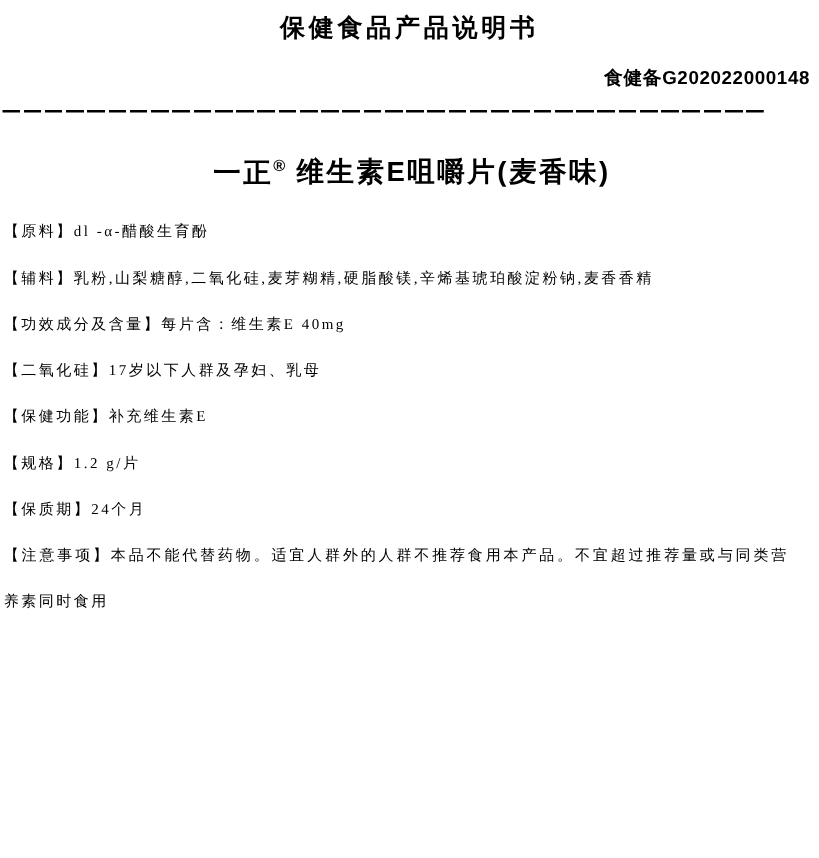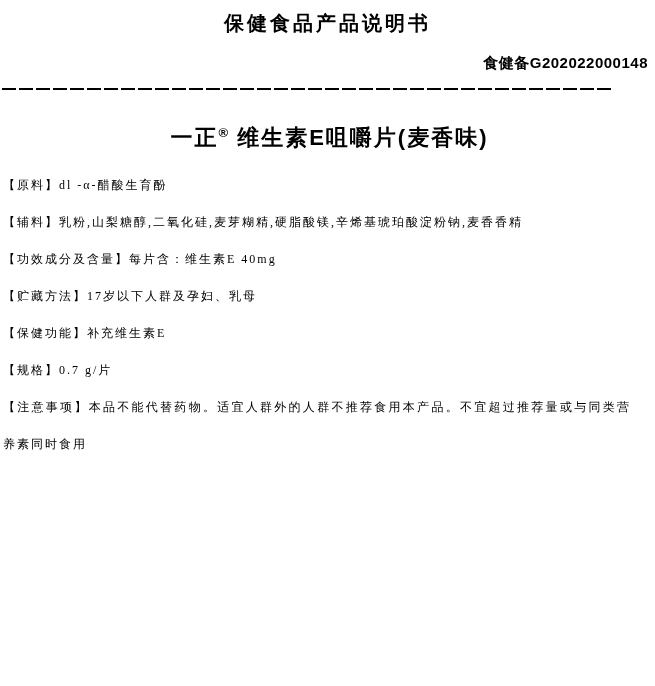--- a/index.html
+++ b/index.html
@@ -83,26 +83,27 @@
 
   <div class="doc-body">
 
     <p><span>【原料】</span><span>dl -α-醋酸生育酚</span></p>
 
     <p><span>【辅料】</span><span>乳粉,山梨糖醇,二氧化硅,麦芽糊精,硬脂酸镁,辛烯基琥珀酸淀粉钠,麦香香精</span></p>
 
     <p><span>【功效成分及含量】</span><span>每片含：维生素E 40mg</span></p>
 
 
-    <p><span>【贮藏方法】</span><span>17岁以下人群及孕妇、乳母</span></p>
+    <p><span>【二氧化硅】</span><span>17岁以下人群及孕妇、乳母</span></p>
 
     <p><span>【保健功能】</span><span>补充维生素E</span></p>
 
 
-    <p><span>【规格】</span><span>0.7 g/片</span></p>
+    <p><span>【规格】</span><span>1.2 g/片</span></p>
 
 
+    <p><span>【保质期】</span><span>24个月</span></p>
 
     <p><span>【注意事项】</span><span>本品不能代替药物。适宜人群外的人群不推荐食用本产品。不宜超过推荐量或与同类营养素同时食用</span></p>
 
   </div>
 
 </div>
 
 </body></html>

